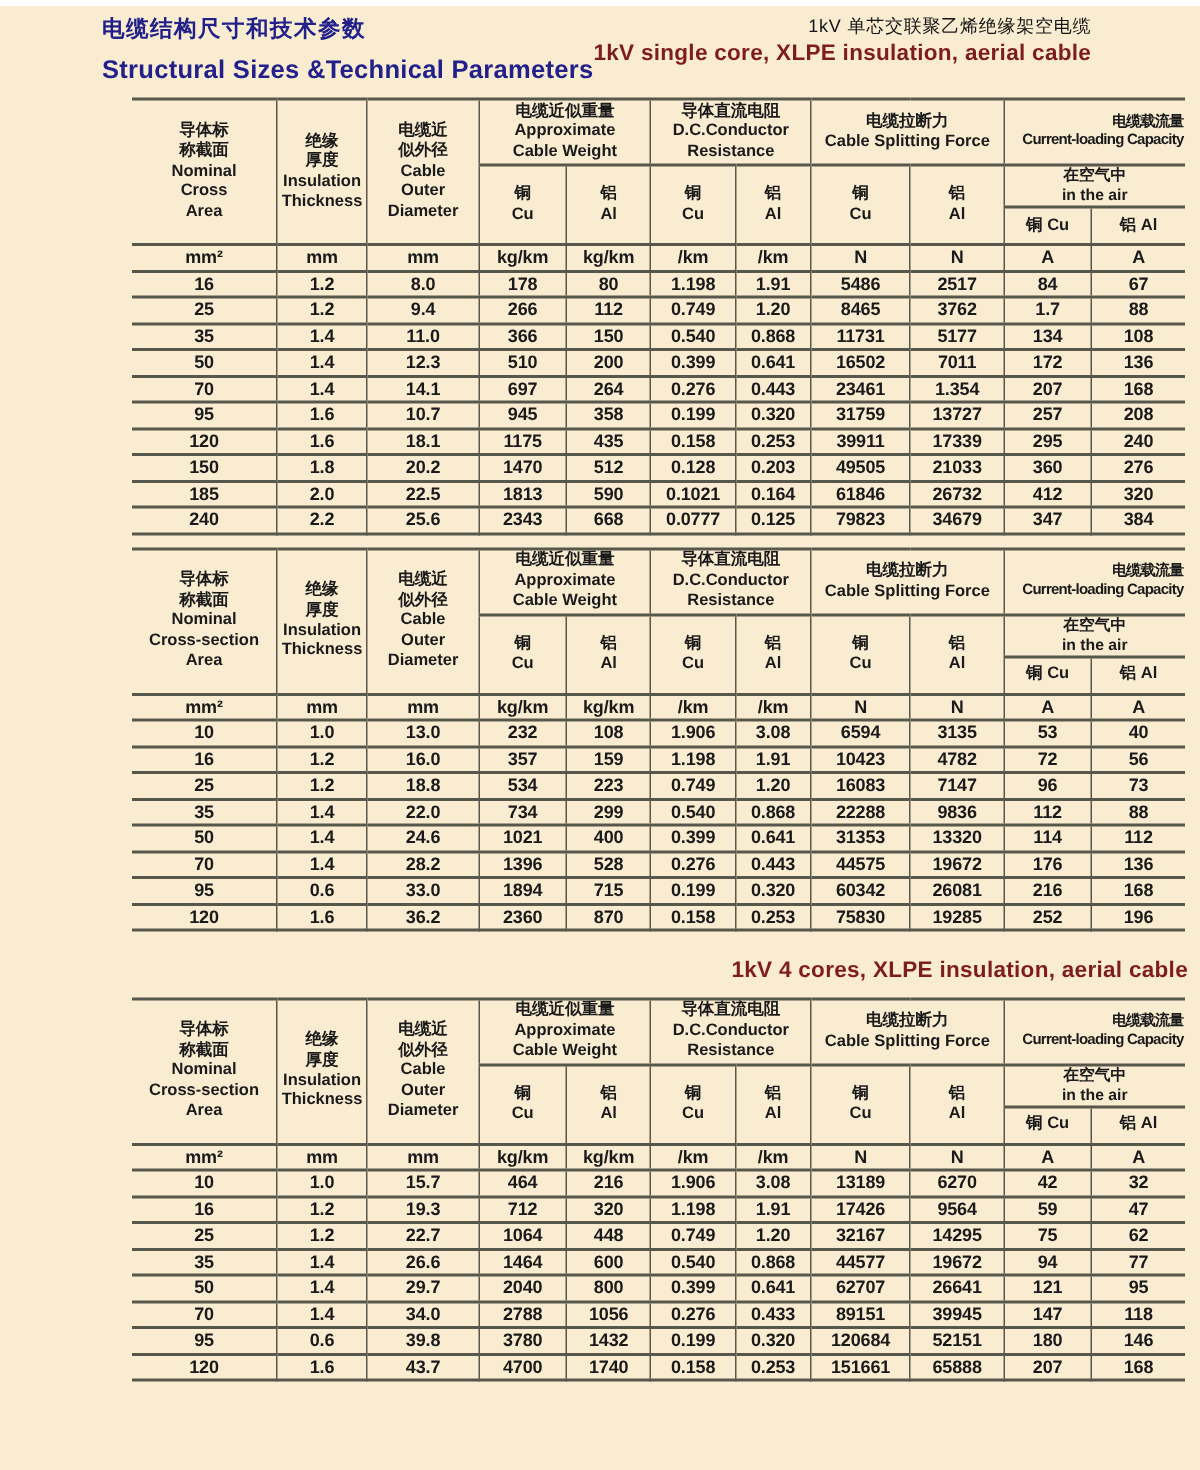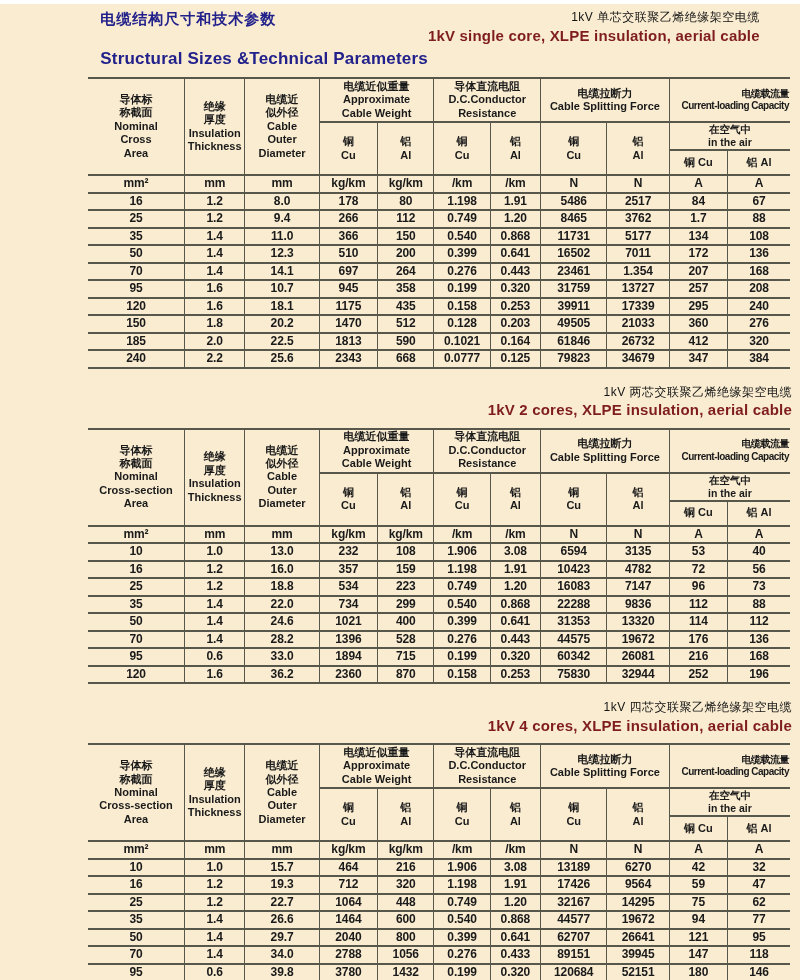--- a/index.html
+++ b/index.html
@@ -7,23 +7,23 @@
     width:800px; height:980px;
     background:#f9ecd1;
     font-family:"Liberation Sans", sans-serif;
     color:#1a1a1a;
     overflow:hidden;
   }
   .top-strip { height:4px; background:#ffffff; }
   .content { padding:6px 8px 0 68px; width:724px; }
 
   
-  .page-header { display:flex; justify-content:center; align-items:flex-start; }
+  .page-header { display:flex; justify-content:flex-start; align-items:flex-start; }
   .main-title .zh { font-size:15px; font-weight:700; color:#22218b; letter-spacing:1px; }
-  .main-title .en { font-size:17px; font-weight:700; color:#22218b; margin-top:20px; letter-spacing:0.2px; }
+  .main-title .en { font-size:17px; font-weight:700; color:#22218b; margin-top:8px; letter-spacing:0.2px; }
   .section-title { text-align:right; line-height:1.3; }
   .section-title .zh { font-size:12px; font-weight:400; color:#141414; letter-spacing:0.5px; }
   .section-title .en { font-size:15px; font-weight:700; color:#7f1d1d; letter-spacing:0.2px; }
   .mid-title { margin:16px 0 6px 0; }
 
   
   table.spec {
     border-collapse:collapse; table-layout:fixed;
     width:702px; margin-left:20px; margin-top:8px;
     border-bottom:2.5px solid #57574b;
@@ -269,24 +269,20 @@
           <td>0.0777</td>
           <td>0.125</td>
           <td>79823</td>
           <td>34679</td>
           <td>347</td>
           <td>384</td>
         </tr>
       </tbody>
   </table>
 
-  <div class="section-title mid-title">
-    <div class="zh">1kV 两芯交联聚乙烯绝缘架空电缆</div>
-    <div class="en">1kV  2 cores, XLPE insulation, aerial cable</div>
-  </div>
   <table class="spec">
     <colgroup>
       <col style="width:96px">
         <col style="width:60px">
         <col style="width:74px">
       <col style="width:58px">
         <col style="width:56px">
         <col style="width:56px">
       <col style="width:50px">
         <col style="width:66px">
@@ -449,29 +445,28 @@
         </tr>
         <tr>
           <td>120</td>
           <td>1.6</td>
           <td>36.2</td>
           <td>2360</td>
           <td>870</td>
           <td>0.158</td>
           <td>0.253</td>
           <td>75830</td>
-          <td>32944</td>
+          <td>19285</td>
           <td>252</td>
           <td>196</td>
         </tr>
       </tbody>
   </table>
 
   <div class="section-title mid-title">
-    <div class="zh">1kV 四芯交联聚乙烯绝缘架空电缆</div>
     <div class="en">1kV  4 cores, XLPE insulation, aerial cable</div>
   </div>
   <table class="spec">
     <colgroup>
       <col style="width:96px">
         <col style="width:60px">
         <col style="width:74px">
       <col style="width:58px">
         <col style="width:56px">
         <col style="width:56px">

